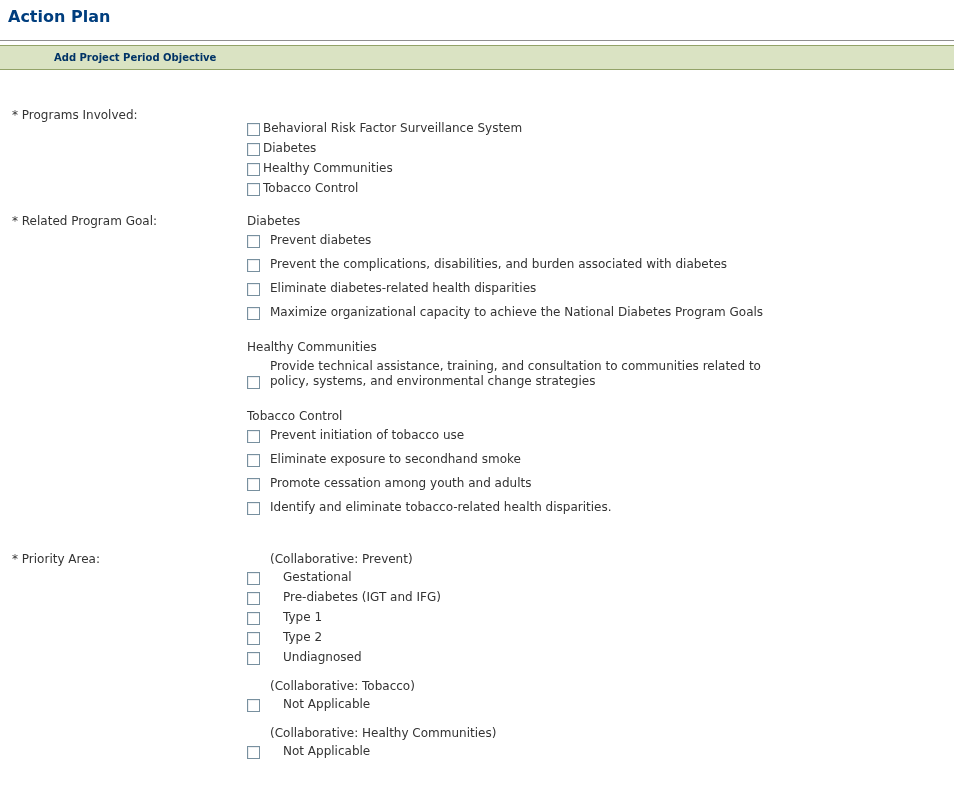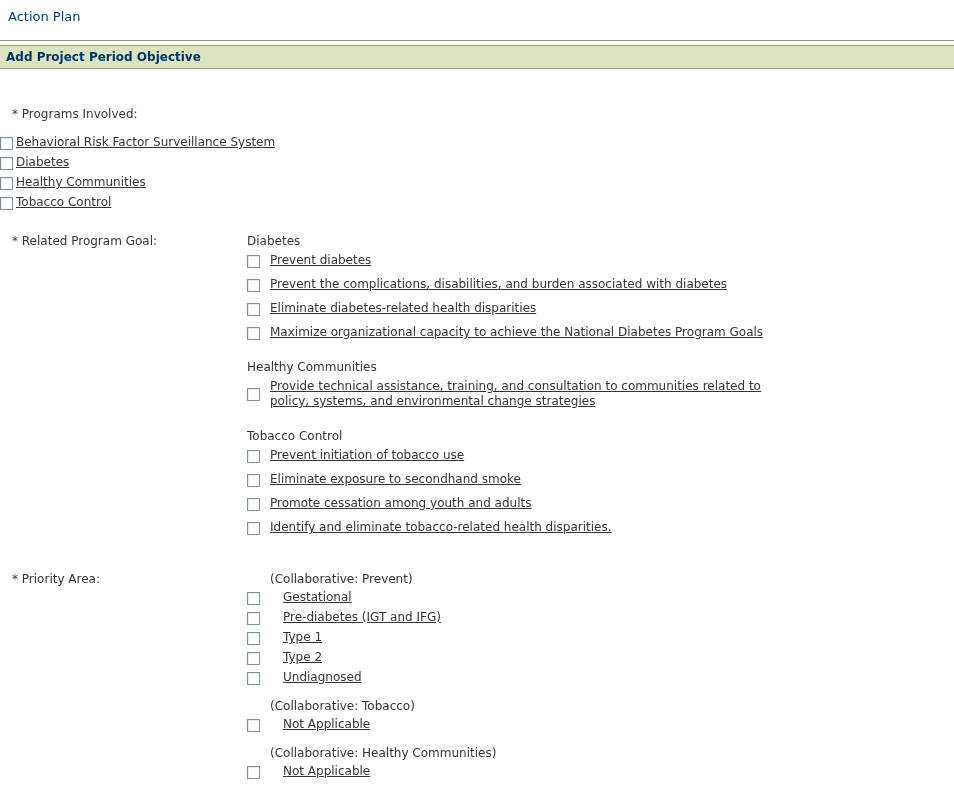--- a/index.html
+++ b/index.html
@@ -8,42 +8,43 @@
     background: #ffffff;
   }
   body {
     width: 954px;
     min-height: 812px;
     font-family: "DejaVu Sans", "Liberation Sans", sans-serif;
     font-size: 12px;
     color: #333333;
   }
   .page-title {
-    font-size: 13px;
-    font-weight: normal;
+    font-size: 16px;
+    font-weight: bold;
     color: #003E7E;
     margin: 7px 0 0 8px;
     line-height: 20px;
   }
   .title-rule {
     border: none;
     border-top: 1px solid #8f8f8f;
     margin: 13px 0 4px 0;
   }
   .section-bar {
     background: #DAE3C3;
     border-top: 1px solid #93A368;
     border-bottom: 1px solid #93A368;
     padding: 4px 6px;
   }
   .section-bar-text {
     color: #003366;
     font-weight: bold;
-    font-size: 12px;
+    font-size: 10px;
     line-height: 14px;
+    margin-left: 48px;
   }
   .form {
     margin-top: 38px;
   }
   .form-row {
     display: flex;
     align-items: flex-start;
   }
   .row-label {
     width: 247px;
@@ -52,44 +53,43 @@
     flex: 0 0 auto;
     line-height: 15px;
   }
   .row-content {
     width: 620px;
     line-height: 15px;
   }
   .offset-top { padding-top: 13px; }
   .opt {
     display: flex;
-    align-items: center;
+    align-items: flex-end;
     cursor: default;
-    text-decoration: underline;
   }
   input.cb {
     -webkit-appearance: none;
     appearance: none;
     width: 13px;
     height: 13px;
     border: 1px solid #78909F;
     background: #ffffff;
     margin: 1px 0 0 0;
     padding: 0;
     flex: 0 0 auto;
     border-radius: 0;
     box-shadow: inset 1px 1px 0 rgba(90,110,130,0.12);
   }
   .opt-text { display: inline-block; }
   .gap-s { padding-left: 3px; }
   .gap-m { padding-left: 10px; }
   .goal-text { max-width: 530px; }
   
   .g1 .opt { margin-bottom: 5px; }
-  .row-programs { margin-bottom: 19px; flex-direction: column; }
+  .row-programs { margin-bottom: 13px; }
   
   .goal-heading { margin: 0 0 4px 0; }
   .goal-group .opt { margin-bottom: 9px; }
   .goal-group + .goal-group { margin-top: 20px; }
   .row-goals { margin-bottom: 28px; }
   
   .pri-heading { margin: 0 0 3px 0; padding-left: 23px; }
   .pri-group .opt { margin-bottom: 5px; gap: 13px; }
   .pri-group + .pri-group { margin-top: 14px; }
 </style>

